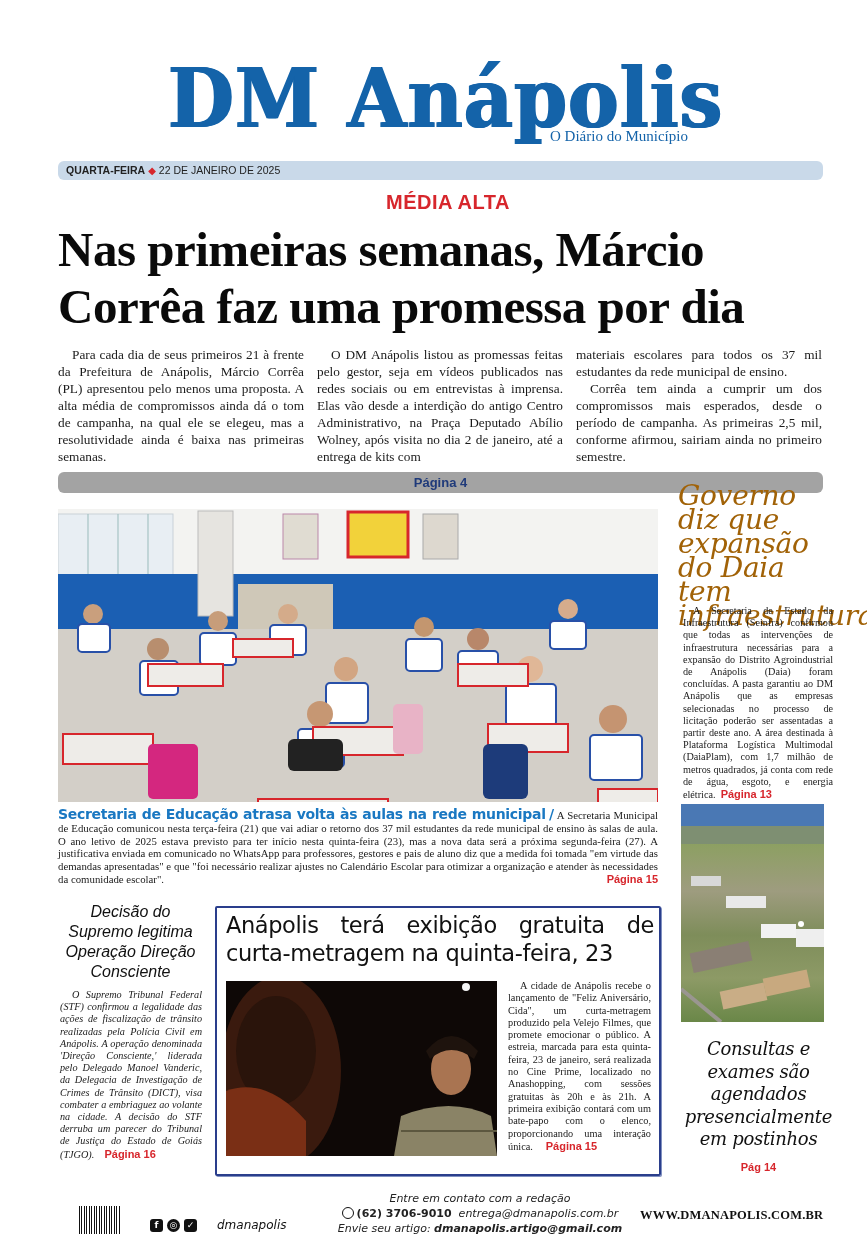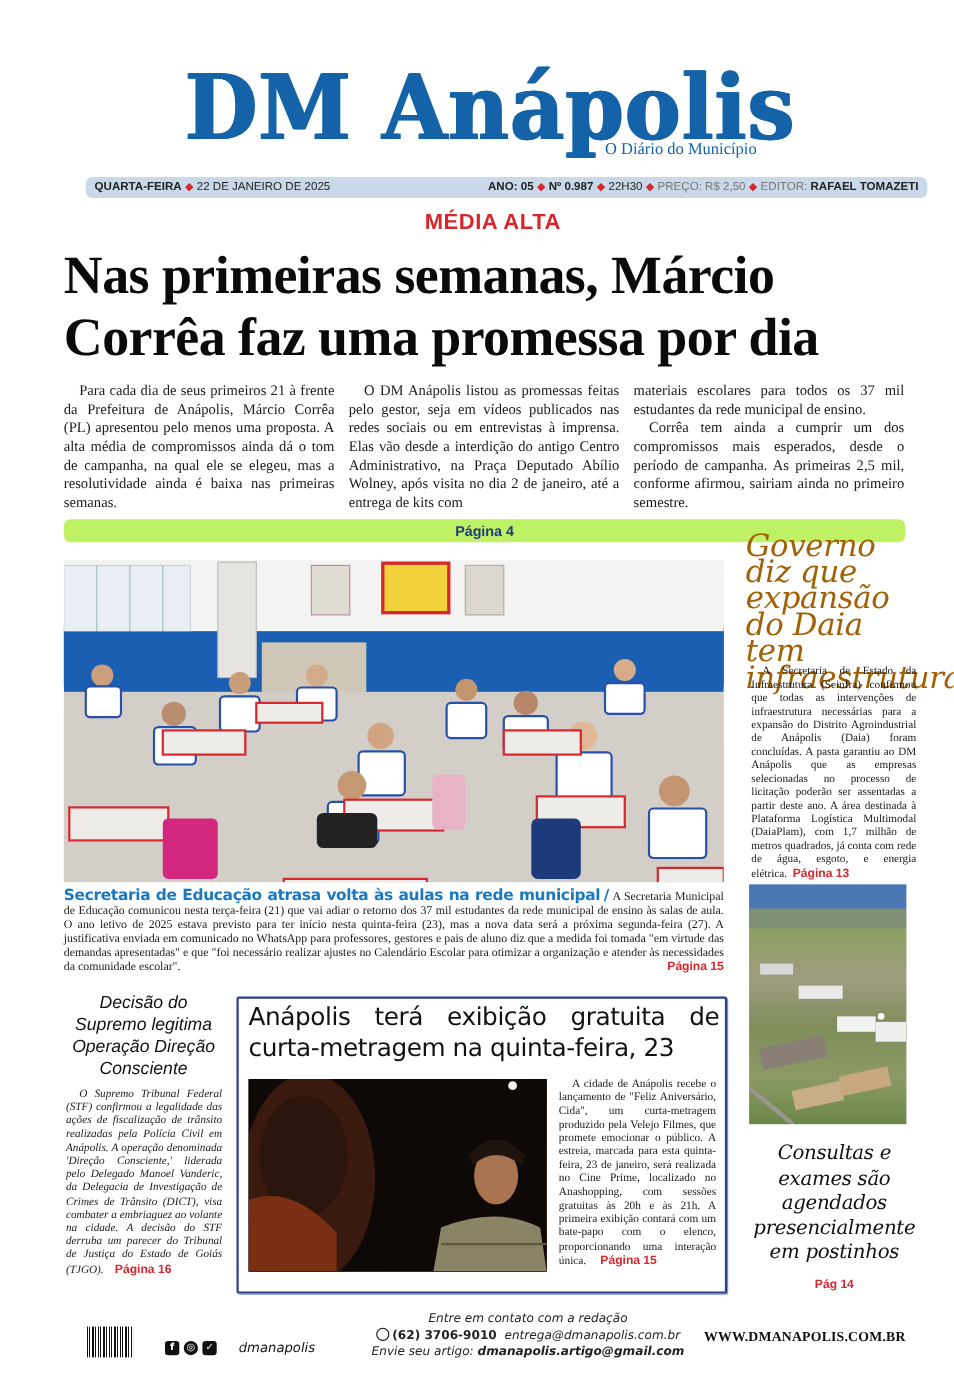--- a/index.html
+++ b/index.html
@@ -21,21 +21,21 @@
       left: 550px; top: 128px; font-family: "Liberation Serif", serif;
       font-size: 15px; color: #1463a9; white-space: nowrap;
     }
 
     
     .infobar {
       left: 58px; top: 161px; width: 765px; height: 19px;
       background: #c9d9e9; border-radius: 6px;
       font-family: "Liberation Sans", sans-serif; font-size: 10.5px;
       line-height: 19px; color: #222; padding: 0 8px;
-      display: flex; justify-content: space-between; align-items: center; margin-left: 20px;
+      display: flex; justify-content: space-between; align-items: center;
     }
     .infobar b { font-weight: 700; }
     .diamond { color: #d7262c; font-size: 10px; margin: 0 3px; }
     .lite { color: #777; }
 
     
     .kicker {
       left: 0; top: 191px; width: 867px; text-align: center;
       font-family: "Liberation Sans", sans-serif; font-weight: 700;
       font-size: 20px; color: #d7262c; letter-spacing: 0.5px; padding-left: 29px;
@@ -51,21 +51,21 @@
     .col {
       top: 346px; width: 246px;
       font-family: "Liberation Serif", serif; font-size: 13.3px;
       line-height: 17px; text-align: justify; color: #1a1a1a;
     }
     .col p { text-indent: 14px; }
     .col p.noindent { text-indent: 0; }
 
     .pagebar {
       left: 58px; top: 472px; width: 765px; height: 21px;
-      background: #bef264; border-radius: 6px;
+      background: #a3a3a3; border-radius: 6px;
       font-family: "Liberation Sans", sans-serif; font-weight: 700;
       font-size: 13px; color: #1f3a7a; text-align: center; line-height: 21px;
     }
 
     
     .photo-main {
       left: 58px; top: 509px; width: 600px; height: 293px; overflow: hidden;
       background: linear-gradient(180deg, #f4f4f2 0%, #f0efeb 20%, #1a5db0 22%, #1a5db0 38%, #d8d5cf 40%, #cfcbc4 100%);
     }
 
@@ -181,23 +181,20 @@
   </style>
 </head>
 <body>
 
 <div class="abs masthead-title">DM Anápolis</div>
 <div class="abs masthead-sub">O Diário do Município</div>
 
 <div class="abs infobar">
   <div>
     <b>QUARTA-FEIRA</b><span class="diamond">◆</span><span>22 DE JANEIRO DE 2025</span>
-  </div>
-  <div>
-    <b>ANO:</b> <b>05</b><span class="diamond">◆</span><b>Nº</b> <b>0.987</b><span class="diamond">◆</span><span>22H30</span><span class="diamond">◆</span><span class="lite">PREÇO:</span> <span class="lite">R$ 2,50</span><span class="diamond">◆</span><span class="lite">EDITOR:</span> <b>RAFAEL TOMAZETI</b>
   </div>
 </div>
 
 <div class="abs kicker">MÉDIA ALTA</div>
 <h1 class="abs headline">Nas primeiras semanas, Márcio Corrêa faz uma promessa por dia</h1>
 
 <div class="abs col" style="left:58px;">
   <p>Para cada dia de seus primeiros 21 à frente da Prefeitura de Anápolis, Márcio Corrêa (PL) apresentou pelo menos uma proposta. A alta média de compromissos ainda dá o tom de campanha, na qual ele se elegeu, mas a resolutividade ainda é baixa nas primeiras semanas.</p>
 </div>
 <div class="abs col" style="left:317px;">

